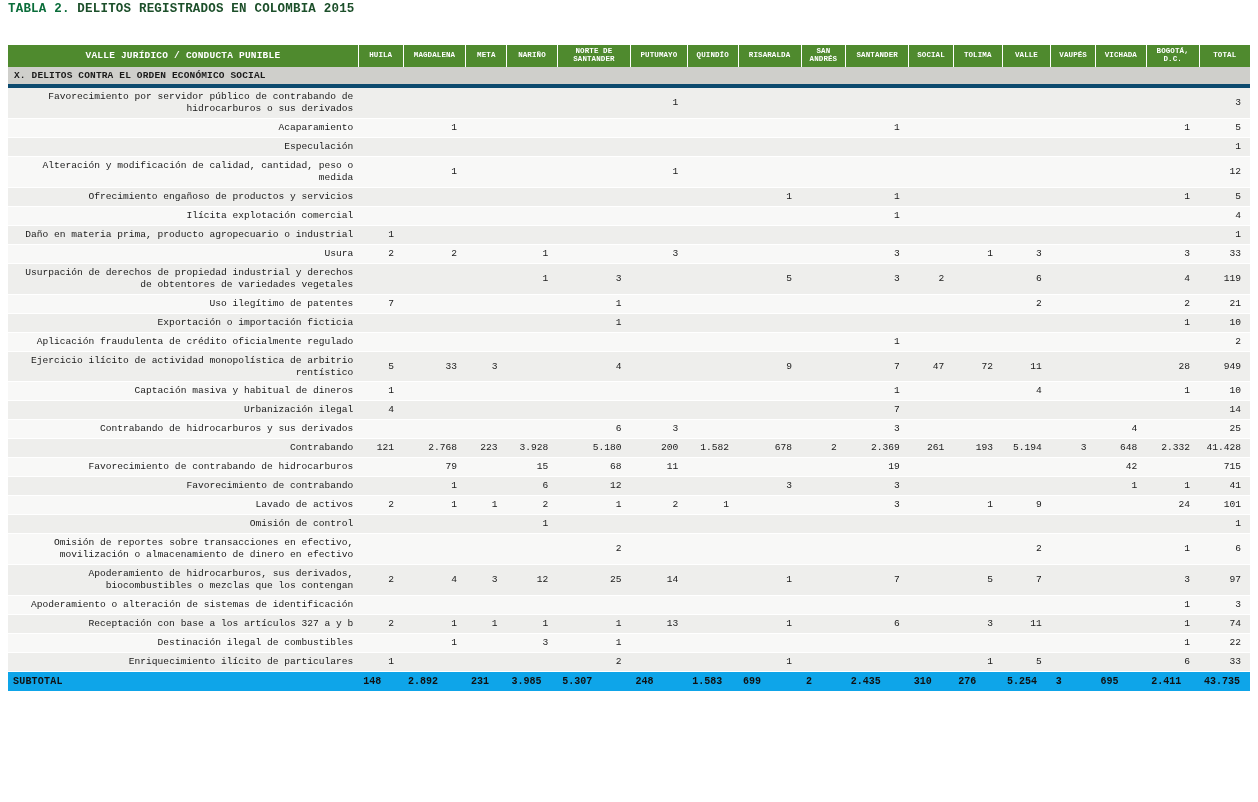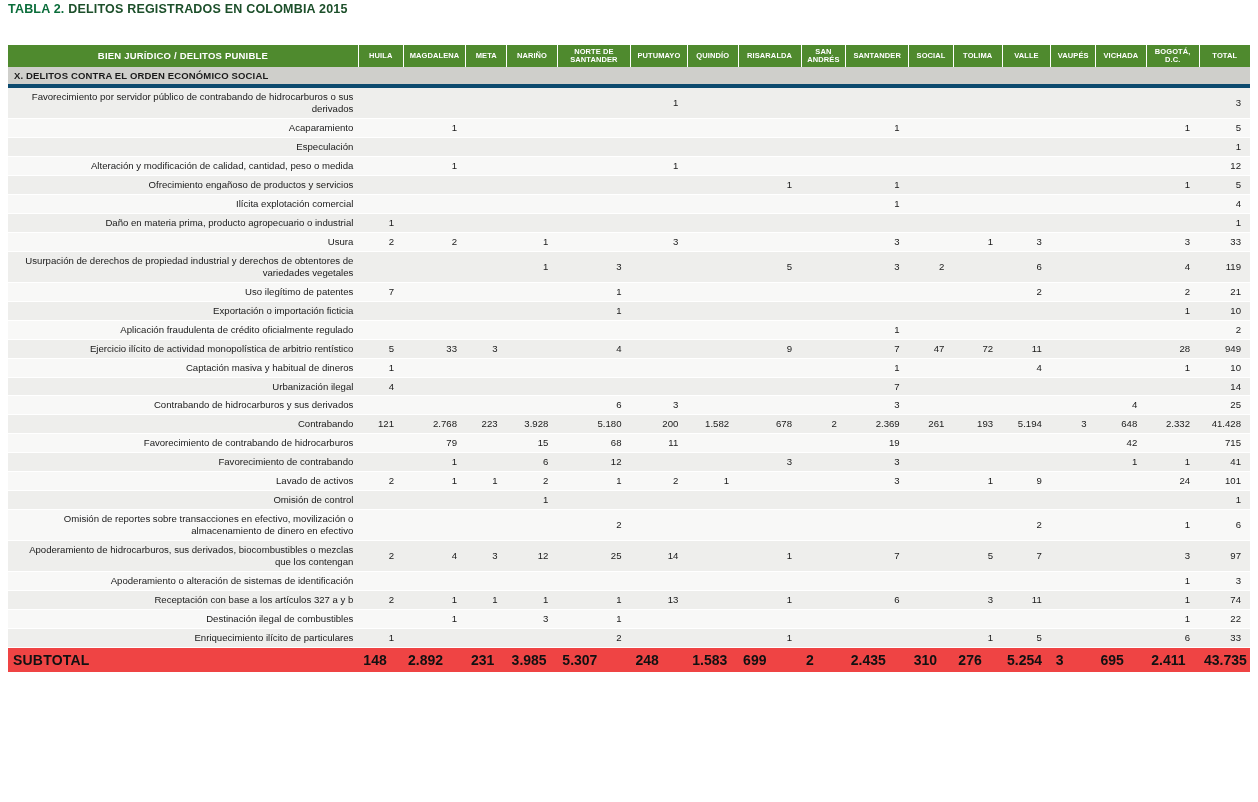--- a/index.html
+++ b/index.html
@@ -13,20 +13,21 @@
     font-family: "Liberation Sans", sans-serif;
     color: #222222;
     overflow: hidden;
   }
   .page {
     width: 1258px;
     height: 802px;
     position: relative;
     box-sizing: border-box;
     padding: 0;
+    font-family: Liberation Mono, monospace;
   }
   .doc-title {
     position: absolute;
     left: 8px;
     top: 2px;
     font-size: 12.5px;
     font-weight: bold;
     letter-spacing: 0.2px;
     color: #0a6d3a;
     white-space: nowrap;
@@ -92,23 +93,23 @@
     padding-right: 9px;
     color: #1a1a1a;
   }
   tr.row.odd td {
     background: #eeeeec;
   }
   tr.row.even td {
     background: #f8f8f7;
   }
   tr.total td {
-    background: #ef4444;
+    background: #0ea5e9;
     font-weight: bold;
-    font-size: 14px;
+    font-size: 10px;
     padding: 4px 5px;
     border-top: 1px solid #ffffff;
     color: #111111;
   }
   tr.total td.label {
     text-align: left;
     letter-spacing: 0.2px;
   }
   tr.total td.num {
     text-align: left;
@@ -141,21 +142,21 @@
       <col style="width:44px">
       <col style="width:48px">
       <col style="width:48px">
       <col style="width:44px">
       <col style="width:50px">
       <col style="width:52px">
       <col style="width:50px">
     </colgroup>
     <thead>
       <tr>
-        <th class="first">BIEN JURÍDICO / DELITOS PUNIBLE</th>
+        <th class="first">VALLE JURÍDICO / CONDUCTA PUNIBLE</th>
         <th>HUILA</th>
         <th>MAGDALENA</th>
         <th>META</th>
         <th>NARIÑO</th>
         <th>NORTE DE SANTANDER</th>
         <th>PUTUMAYO</th>
         <th>QUINDÍO</th>
         <th>RISARALDA</th>
         <th>SAN ANDRÉS</th>
         <th>SANTANDER</th>

